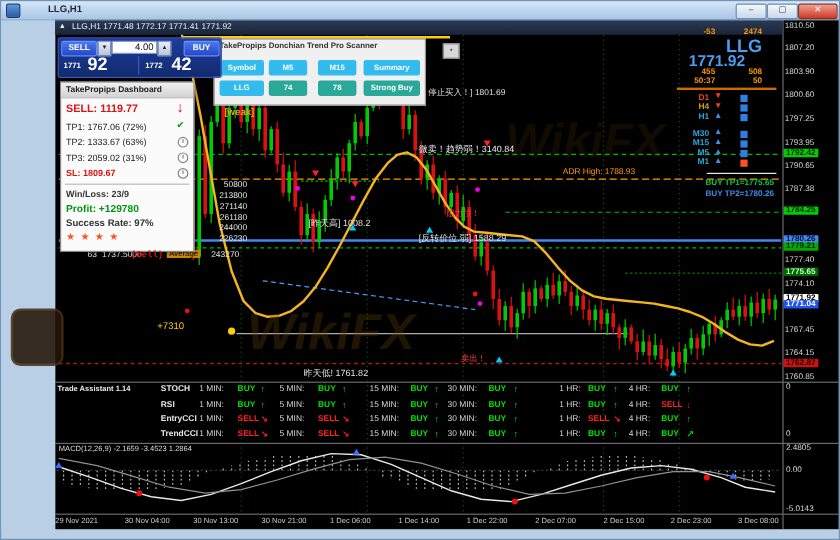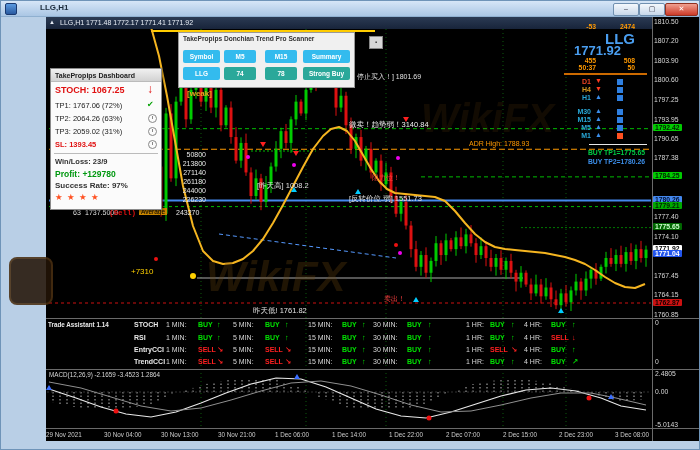--- a/index.html
+++ b/index.html
@@ -373,35 +373,47 @@
       <path d="M607,398 L613,398 L610,393 Z" fill="#3b6eff"></path>
       <circle cx="115" cy="410" r="2.5" fill="#ee1111"></circle>
       <circle cx="428" cy="417" r="2.5" fill="#ee1111"></circle>
       <circle cx="588" cy="397" r="2.5" fill="#ee1111"></circle>
     </svg>
 
   <div class="abs wm" style="left:8px;top:256px;width:40px;height:44px;background:#241507;opacity:.88;border-radius:8px;border:2px solid #4a2f12;z-index:3;"></div>
   <div class="abs wm" style="left:205px;top:252px;font-size:42px;color:#6b4510;opacity:.30;">WikiFX</div>
   <div class="abs wm" style="left:420px;top:95px;font-size:40px;color:#6b4510;opacity:.17;">WikiFX</div>
 
+  <div class="abs panel-trade">
+    <div class="abs btn-blue" style="left:2px;top:2px;width:28px;height:11px;line-height:11px;">SELL</div>
+    <div class="abs spinbtn" style="left:32px;top:2px;width:10px;height:11px;line-height:11px;">▼</div>
+    <div class="abs spinbox" style="left:44px;top:2px;width:34px;height:9px;line-height:9px;padding-right:2px;">4.00</div>
+    <div class="abs spinbtn" style="left:82px;top:2px;width:10px;height:11px;line-height:11px;">▲</div>
+    <div class="abs btn-blue" style="left:104px;top:2px;width:28px;height:11px;line-height:11px;">BUY</div>
+    <div class="abs" style="left:66px;top:15px;width:1px;height:15px;background:#3a5ac0;"></div>
+    <div class="abs bigpx" style="left:4px;top:20px;font-size:6.5px;" able="false">1771</div>
+    <div class="abs bigpx" style="left:24px;top:13px;font-size:15px;">92</div>
+    <div class="abs bigpx" style="left:72px;top:20px;font-size:6.5px;">1772</div>
+    <div class="abs bigpx" style="left:94px;top:13px;font-size:15px;">42</div>
+  </div>
 
   <div class="abs panel-dash">
     <div class="abs dash-hdr">TakePropips Dashboard</div>
     <div class="abs" style="left:4px;top:16px;font-size:9px;font-weight:bold;color:#e01010;">
-      <span>STOCH:</span> <span>1067.25</span>
+      <span>SELL:</span> <span>1119.77</span>
     </div>
     <div class="abs" style="left:96px;top:13px;font-size:12px;font-weight:bold;color:#e01010;">↓</div>
     <div id="dash-rows">
         <div style="position: absolute; left: 4px; top: 32px; font-size: 7.5px; color: rgb(34, 34, 34); font-weight: normal;">TP1: 1767.06 (72%)</div>
         <div style="position: absolute; left: 96px; top: 31px; font-size: 8px; color: rgb(0, 160, 0); font-weight: bold;">✔</div>
-        <div style="position: absolute; left: 4px; top: 45px; font-size: 7.5px; color: rgb(34, 34, 34); font-weight: normal;">TP2: 2064.26 (63%)</div>
+        <div style="position: absolute; left: 4px; top: 45px; font-size: 7.5px; color: rgb(34, 34, 34); font-weight: normal;">TP2: 1333.67 (63%)</div>
         <div class="clock abs" style="position: absolute; left: 97px; top: 45px;"></div>
         <div style="position: absolute; left: 4px; top: 58px; font-size: 7.5px; color: rgb(34, 34, 34); font-weight: normal;">TP3: 2059.02 (31%)</div>
         <div class="clock abs" style="position: absolute; left: 97px; top: 58px;"></div>
-        <div style="position: absolute; left: 4px; top: 71px; font-size: 7.5px; color: rgb(224, 16, 16); font-weight: bold;">SL: 1393.45</div>
+        <div style="position: absolute; left: 4px; top: 71px; font-size: 7.5px; color: rgb(224, 16, 16); font-weight: bold;">SL: 1809.67</div>
         <div class="clock abs" style="position: absolute; left: 97px; top: 71px;"></div>
       </div>
     <div class="abs" style="left:3px;top:84px;width:104px;height:1px;background:#bbb;"></div>
     <div id="dash-stats">
         <div style="position: absolute; left: 4px; top: 88px; font-size: 7.5px; font-weight: bold; color: rgb(51, 51, 51);">Win/Loss: 23/9</div>
         <div style="position: absolute; left: 4px; top: 100px; font-size: 8.5px; font-weight: bold; color: rgb(0, 152, 16);">Profit: +129780</div>
         <div style="position: absolute; left: 4px; top: 112px; font-size: 8px; font-weight: bold; color: rgb(51, 51, 51);">Success Rate: 97%</div>
       </div>
     <div class="abs" style="left:4px;top:123px;font-size:8.5px;color:#ff5020;letter-spacing:1px;">★ ★ ★ ★</div>
     <div class="abs" style="left:58px;top:140px;font-size:7.5px;font-weight:bold;color:#e01010;font-family:Liberation Mono, monospace;">(Sell)</div>
@@ -560,21 +572,21 @@
     <div style="position: absolute; left: 445px; top: 430px; font-size: 6.3px; color: rgb(204, 204, 204); z-index: 5;">2 Dec 07:00</div>
     <div style="position: absolute; left: 502px; top: 430px; font-size: 6.3px; color: rgb(204, 204, 204); z-index: 5;">2 Dec 15:00</div>
     <div style="position: absolute; left: 558px; top: 430px; font-size: 6.3px; color: rgb(204, 204, 204); z-index: 5;">2 Dec 23:00</div>
     <div style="position: absolute; left: 614px; top: 430px; font-size: 6.3px; color: rgb(204, 204, 204); z-index: 5;">3 Dec 08:00</div>
     <div style="position: absolute; left: 186px; top: 88px; font-size: 8px; color: rgb(232, 160, 32); font-weight: bold; z-index: 4; white-space: nowrap;">[weak]</div>
     <div style="position: absolute; left: 352px; top: 71px; font-size: 7px; color: rgb(224, 224, 224); font-weight: normal; z-index: 4; white-space: nowrap;">[ 停止买入！] 1801.69</div>
     <div style="position: absolute; left: 348px; top: 119px; font-size: 7.5px; color: rgb(240, 240, 240); font-weight: normal; z-index: 4; white-space: nowrap;">微卖！趋势弱！3140.84</div>
     <div style="position: absolute; left: 468px; top: 139px; font-size: 7px; color: rgb(255, 153, 0); font-weight: normal; z-index: 4; white-space: nowrap;">ADR High: 1788.93</div>
     <div style="position: absolute; left: 371px; top: 172px; font-size: 7px; color: rgb(255, 64, 64); font-weight: normal; z-index: 4; white-space: nowrap;">阻力位！</div>
     <div style="position: absolute; left: 256px; top: 180px; font-size: 7.5px; color: rgb(224, 224, 224); font-weight: normal; z-index: 4; white-space: nowrap;">[昨天高] 1008.2</div>
-    <div style="position: absolute; left: 348px; top: 193px; font-size: 7.5px; color: rgb(224, 224, 224); font-weight: normal; z-index: 4; white-space: nowrap;">[反转价位.弱] 1551.73</div>
+    <div style="position: absolute; left: 348px; top: 193px; font-size: 7.5px; color: rgb(224, 224, 224); font-weight: normal; z-index: 4; white-space: nowrap;">[反转价位.弱] 1588.29</div>
     <div style="position: absolute; left: 130px; top: 266px; font-size: 8px; color: rgb(255, 208, 0); font-weight: normal; z-index: 4; white-space: nowrap;">+7310</div>
     <div style="position: absolute; left: 383px; top: 293px; font-size: 7px; color: rgb(255, 64, 64); font-weight: normal; z-index: 4; white-space: nowrap;">卖出！</div>
     <div style="position: absolute; left: 252px; top: 305px; font-size: 7.5px; color: rgb(224, 224, 224); font-weight: normal; z-index: 4; white-space: nowrap;">昨天低! 1761.82</div>
     <div style="position: absolute; left: 160px; top: 150px; width: 45px; text-align: right; font-size: 7px; color: rgb(232, 232, 232); z-index: 4;">50800</div>
     <div style="position: absolute; left: 160px; top: 159px; width: 45px; text-align: right; font-size: 7px; color: rgb(232, 232, 232); z-index: 4;">213800</div>
     <div style="position: absolute; left: 160px; top: 168px; width: 45px; text-align: right; font-size: 7px; color: rgb(232, 232, 232); z-index: 4;">271140</div>
     <div style="position: absolute; left: 160px; top: 177px; width: 45px; text-align: right; font-size: 7px; color: rgb(232, 232, 232); z-index: 4;">261180</div>
     <div style="position: absolute; left: 160px; top: 186px; width: 45px; text-align: right; font-size: 7px; color: rgb(232, 232, 232); z-index: 4;">244000</div>
     <div style="position: absolute; left: 160px; top: 195px; width: 45px; text-align: right; font-size: 7px; color: rgb(232, 232, 232); z-index: 4;">226230</div>
     <div style="position: absolute; left: 72px; top: 208px; font-size: 7px; color: rgb(232, 232, 232); z-index: 4;">63</div>

